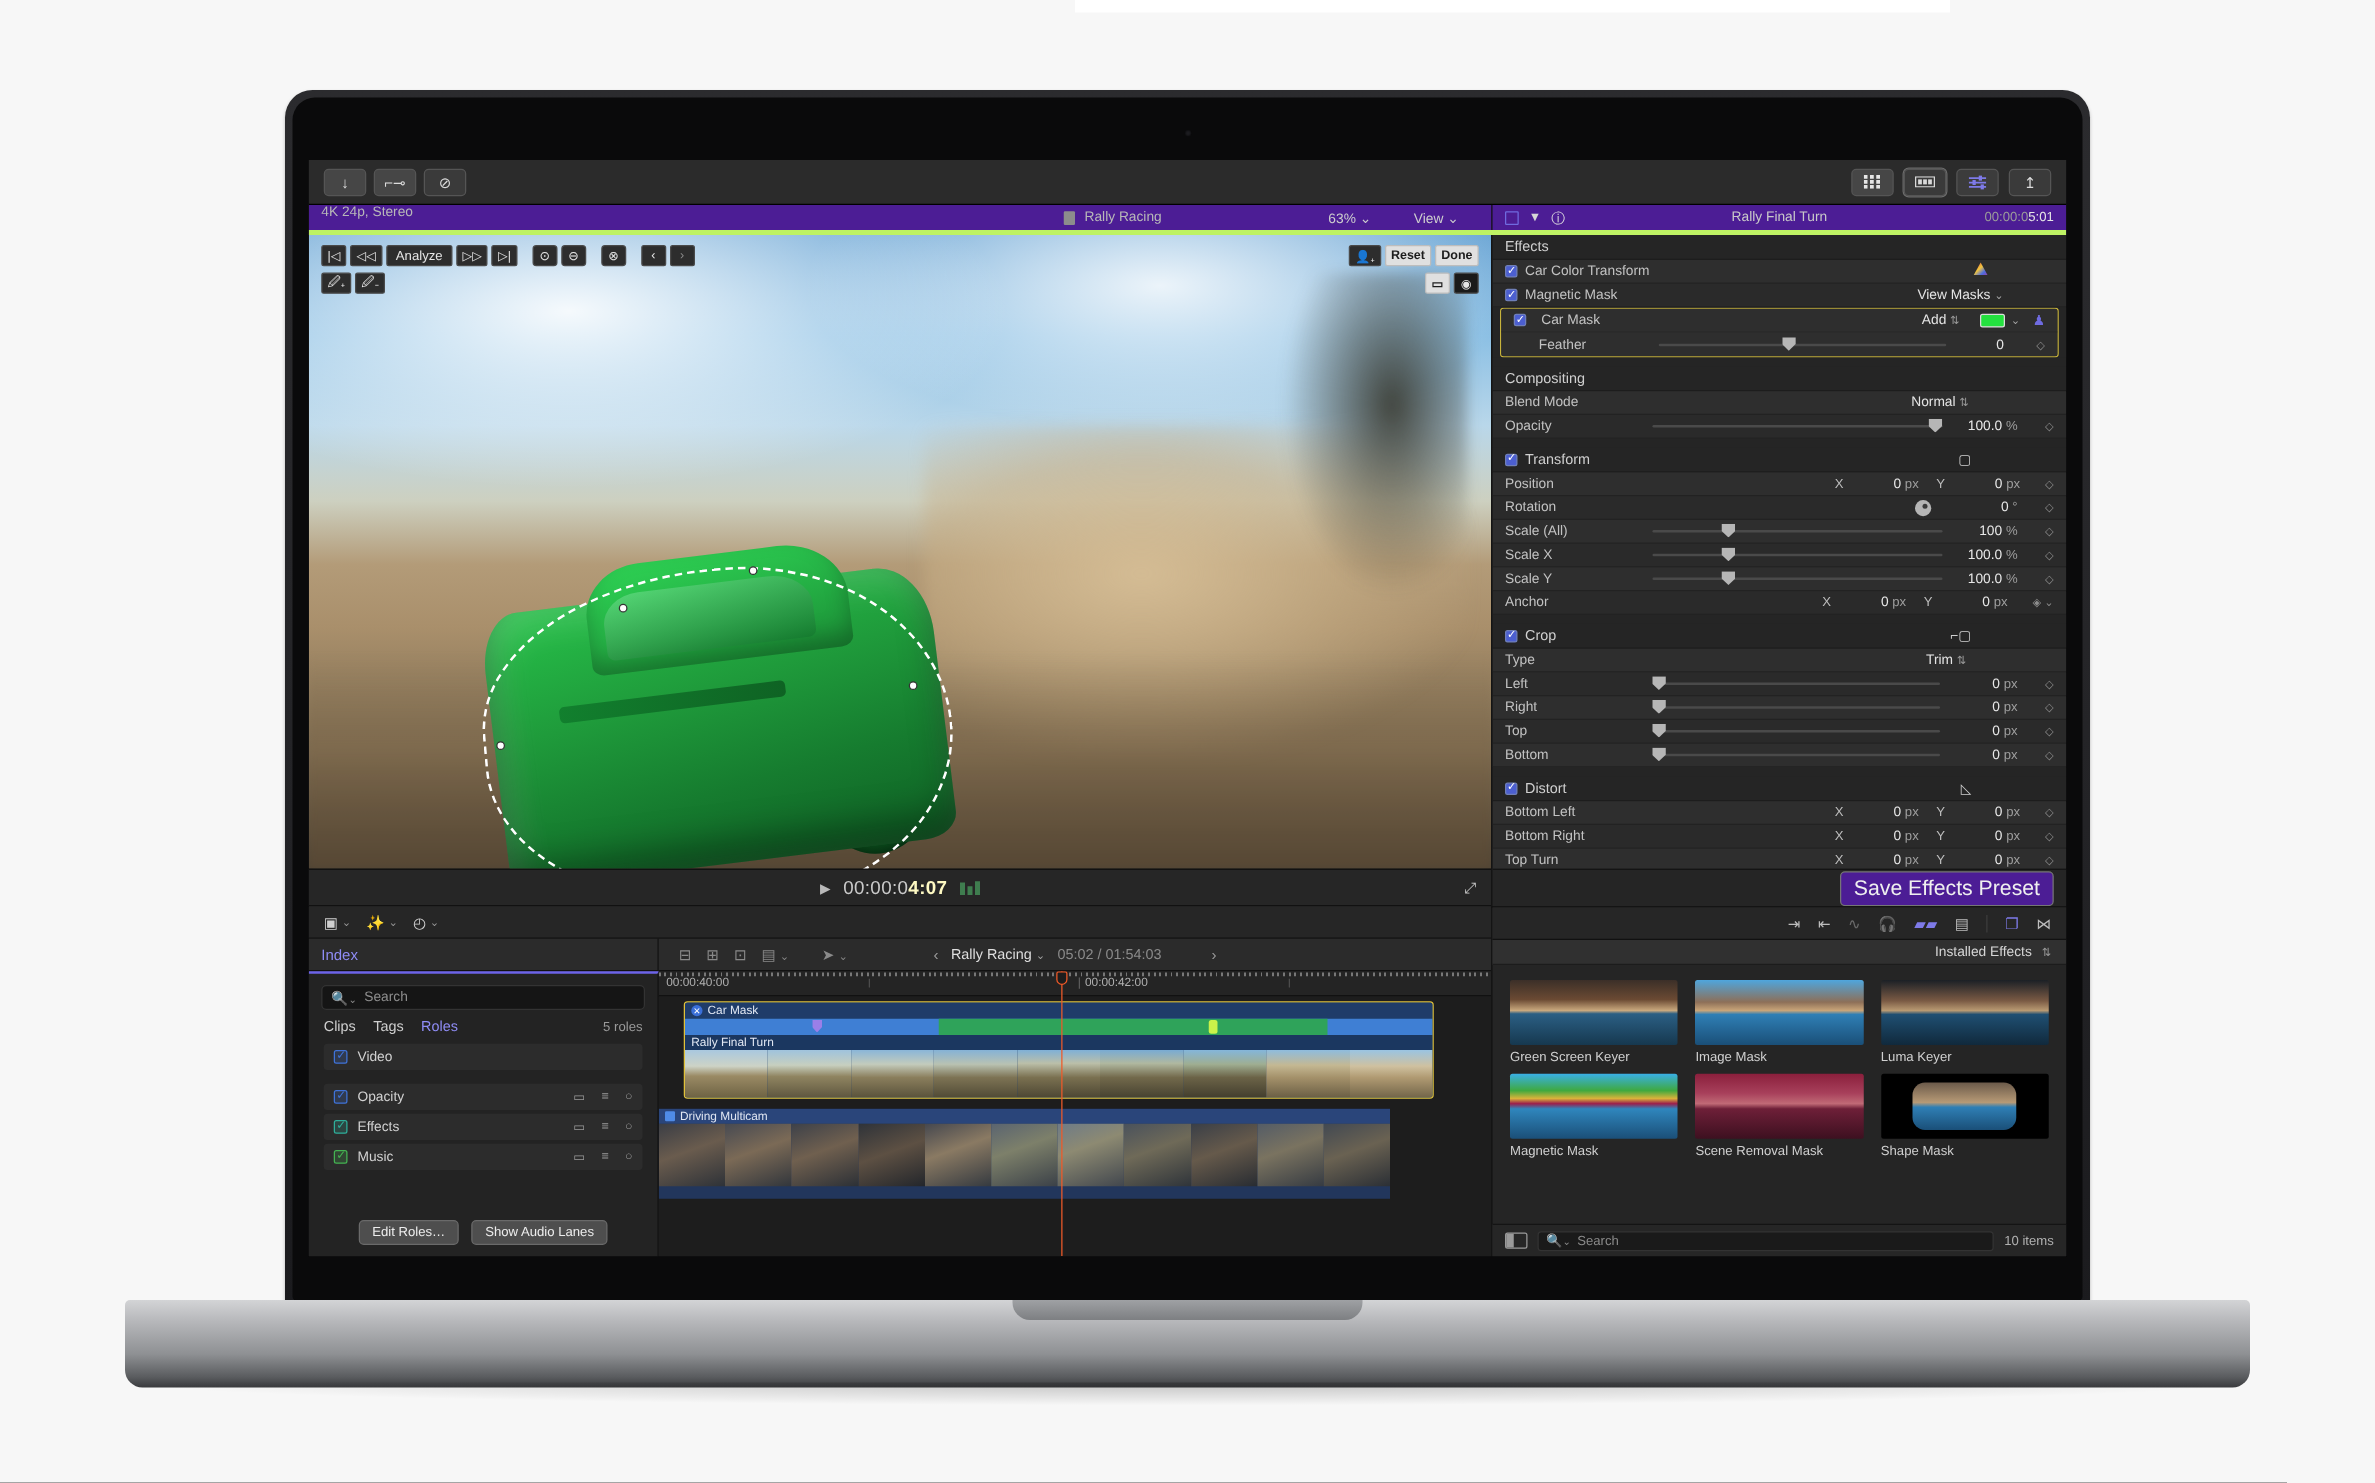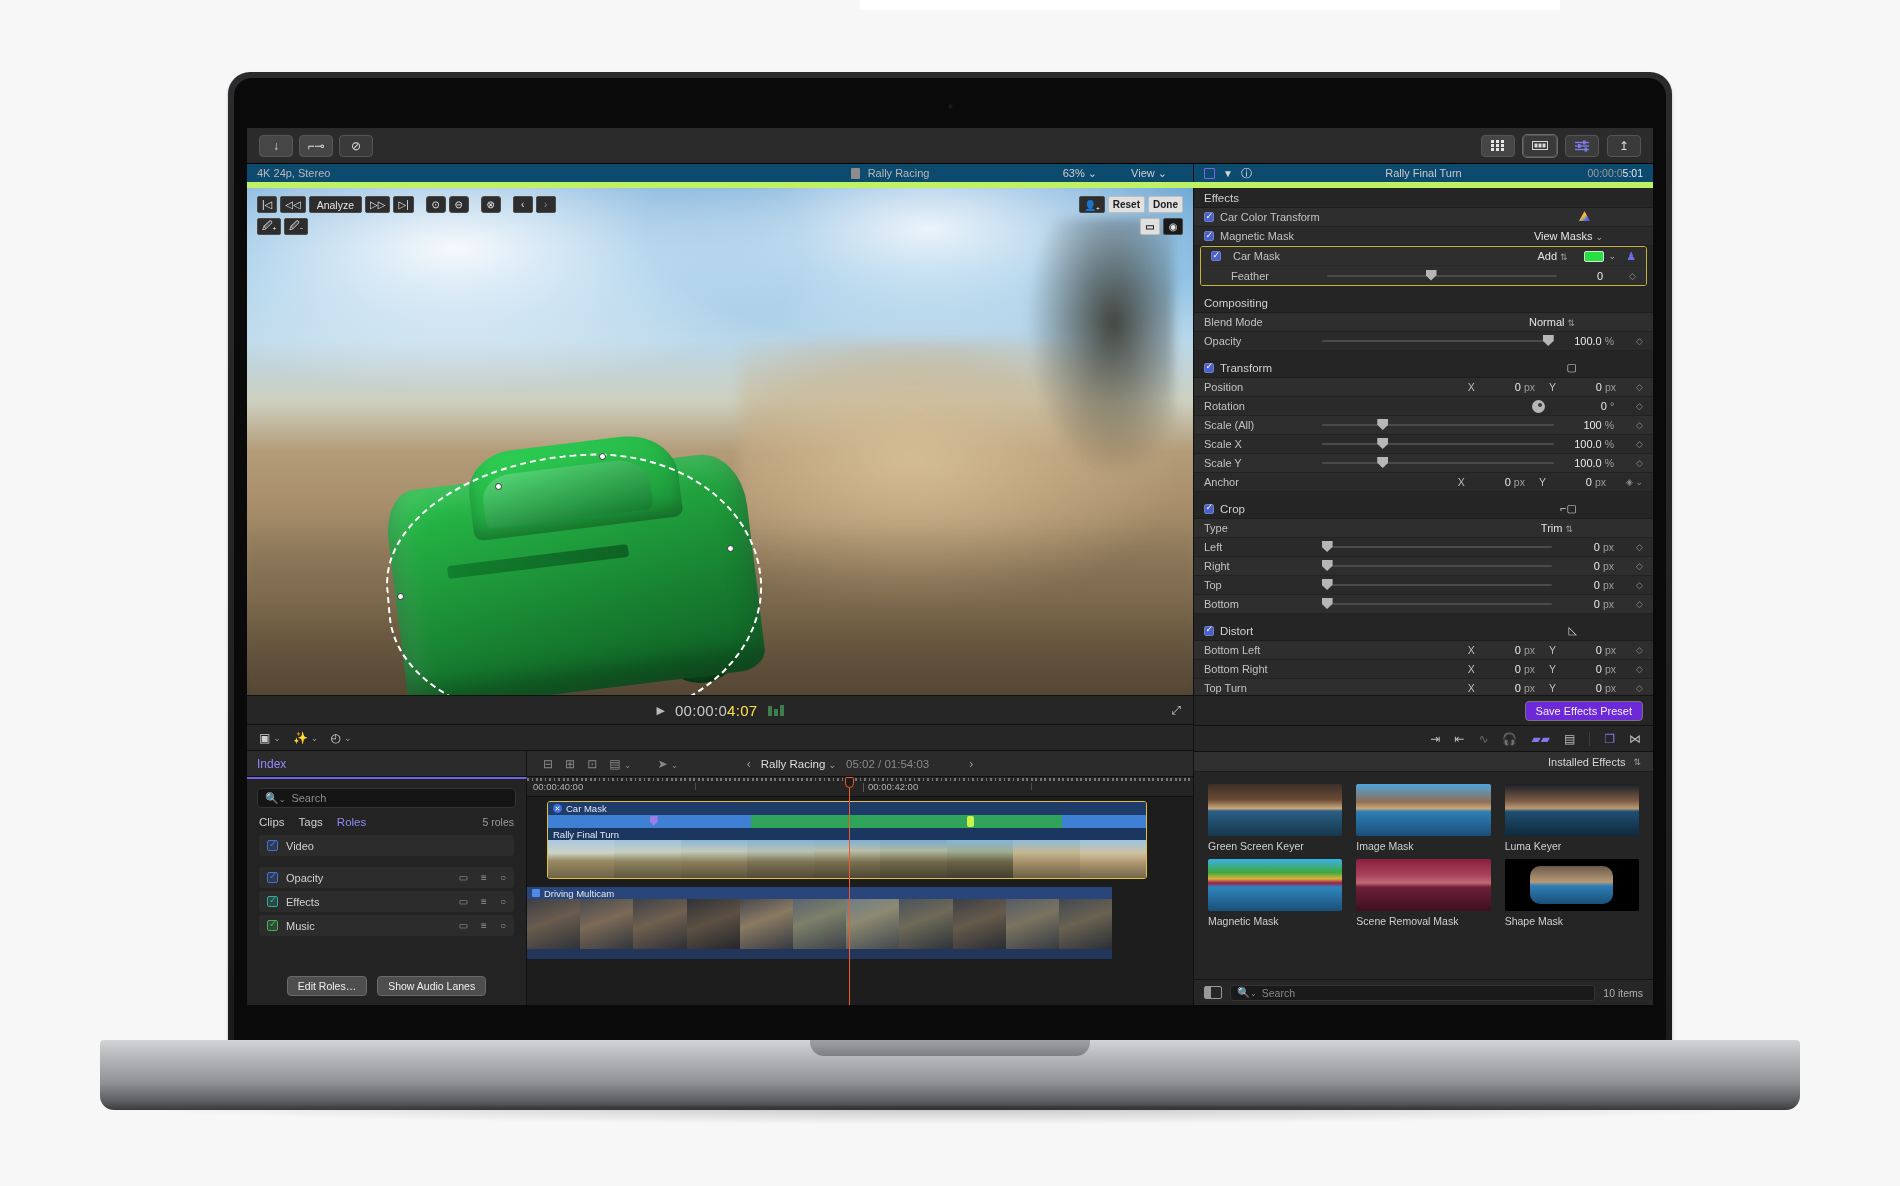--- a/index.html
+++ b/index.html
@@ -67,22 +67,22 @@
     color:#dcdcdc; font-size:12px; border:0.5px solid #555;
   }
   .tb-btn.plain { background:#3a3a3a; }
   .tb-btn.active { background:#3c3c3c; }
   .tb-btn.sel { background:#3a3a3a; outline:1px solid #6a6a6a; }
   .tb-right { margin-left:auto; display:flex; gap:8px; align-items:center; }
 
   
   .subbar {
     position:absolute; left:0; top:36px; width:100%; height:24px;
-    background:#0c4a6e; border-bottom:6px solid #bef264;
-    display:flex; align-items:center; font-size:11px; color:#b8b8b8;
+    background:#4c1d95; border-bottom:4px solid #bef264;
+    display:flex; font-size:11px; color:#b8b8b8;
   }
   .sub-left { width:340px; padding-left:10px; }
   .sub-mid { flex:1; display:flex; align-items:center; justify-content:center; gap:8px; position:relative; }
   .sub-mid .zoomv { position:absolute; right:96px; color:#cfcfcf; }
   .sub-mid .viewv { position:absolute; right:26px; color:#cfcfcf; }
   .sub-right {
     width:460px; display:flex; align-items:center; gap:8px; padding:0 10px;
     border-left:1px solid #111; position:relative; height:100%;
   }
   .sub-right .insp-title { position:absolute; left:0; right:0; text-align:center; color:#c9c9c9; }
@@ -179,21 +179,21 @@
   .vbtn.dark2 { background:#1a1a1a; }
 
   
   .transport {
     position:absolute; left:0; top:567px; width:946px; height:30px;
     background:#262626; border-top:1px solid #111; border-bottom:1px solid #111;
     display:flex; align-items:center; padding:0 12px;
   }
   .tp-center { position:absolute; left:0; right:0; display:flex; align-items:center; justify-content:center; gap:10px; pointer-events:none;}
   .tc-big { font-size:15px; color:#c9c9c9; letter-spacing:.3px; }
-  .tc-big b { color:#fde047; font-weight:normal; }
+  .tc-big b { color:#fef9c3; font-weight:bold; }
   .tp-right { margin-left:auto; color:#c5c5c5; font-size:12px; }
   .meter { display:flex; gap:2px; align-items:flex-end; height:12px; }
   .meter i { display:block; width:4px; background:#3f7d4f; }
 
   
   .inspector {
     position:absolute; right:0; top:60px; width:460px; height:537px;
     background:#252525; border-left:1px solid #111; overflow:hidden;
   }
   .insp-scroll { position:absolute; inset:0 0 30px 0; overflow:hidden; }
@@ -226,21 +226,21 @@
   }
   .grp-divider { height:7px; background:#252525; }
   .mask-group { border:1.5px solid #c8b43c; border-radius:3px; margin:0 6px; overflow:hidden; }
   .swatch { width:20px; height:11px; background:#24e13f; border:1px solid #dcdcdc; border-radius:2px; }
   .insp-footer {
     position:absolute; left:0; bottom:0; width:100%; height:30px;
     background:#252525; border-top:1px solid #141414;
     display:flex; align-items:center; justify-content:flex-end; padding:0 10px;
   }
   .btn-gray {
-    background:#6d28d9; color:#efefef; font-size:11px; padding:3px 10px;
+    background:#4c1d95; color:#efefef; font-size:17px; padding:3px 10px;
     border-radius:4px; border:0.5px solid #767676;
   }
 
   
   .tl-toolbar {
     position:absolute; left:0; top:597px; width:946px; height:26px;
     background:#262626; border-bottom:1px solid #111;
     display:flex; align-items:center; gap:12px; padding:0 12px; color:#cfcfcf;
   }
   .tl-tool { display:flex; align-items:center; gap:3px; font-size:12px; }

